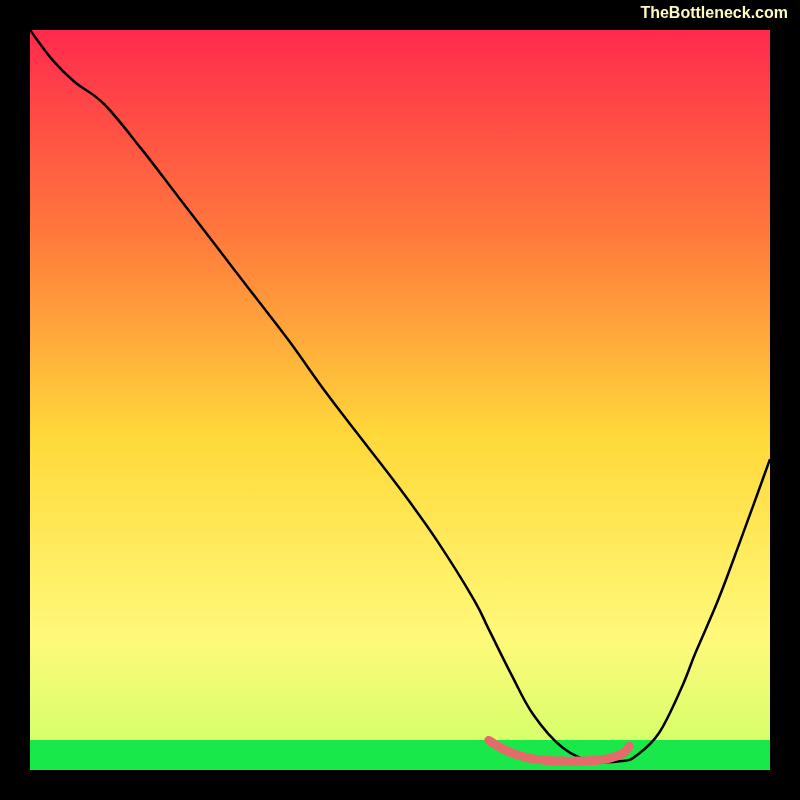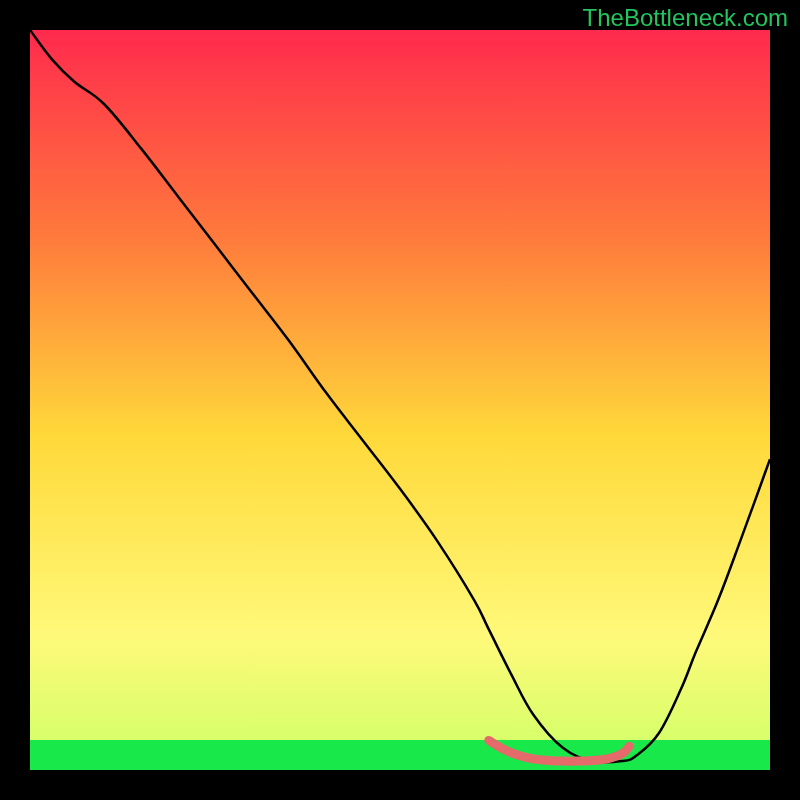--- a/index.html
+++ b/index.html
@@ -8,23 +8,23 @@
     width: 800px;
     height: 800px;
     background: #000;
     position: relative;
     font-family: Arial, sans-serif;
   }
   .watermark {
     position: absolute;
     top: 4px;
     right: 12px;
-    color: #22c55e;
-    font-size: 24px;
-    font-weight: 400;
+    color: #fef9c3;
+    font-size: 16px;
+    font-weight: 700;
     z-index: 10;
   }
   .plot-area {
     position: absolute;
     left: 30px;
     top: 30px;
     width: 740px;
     height: 740px;
   }
   svg {

